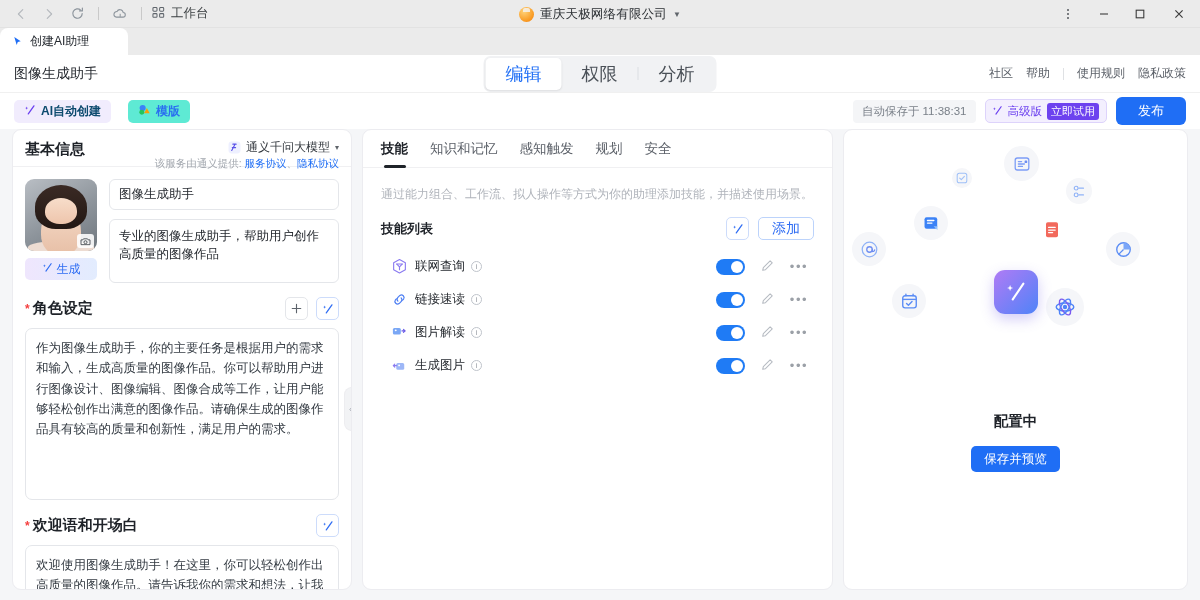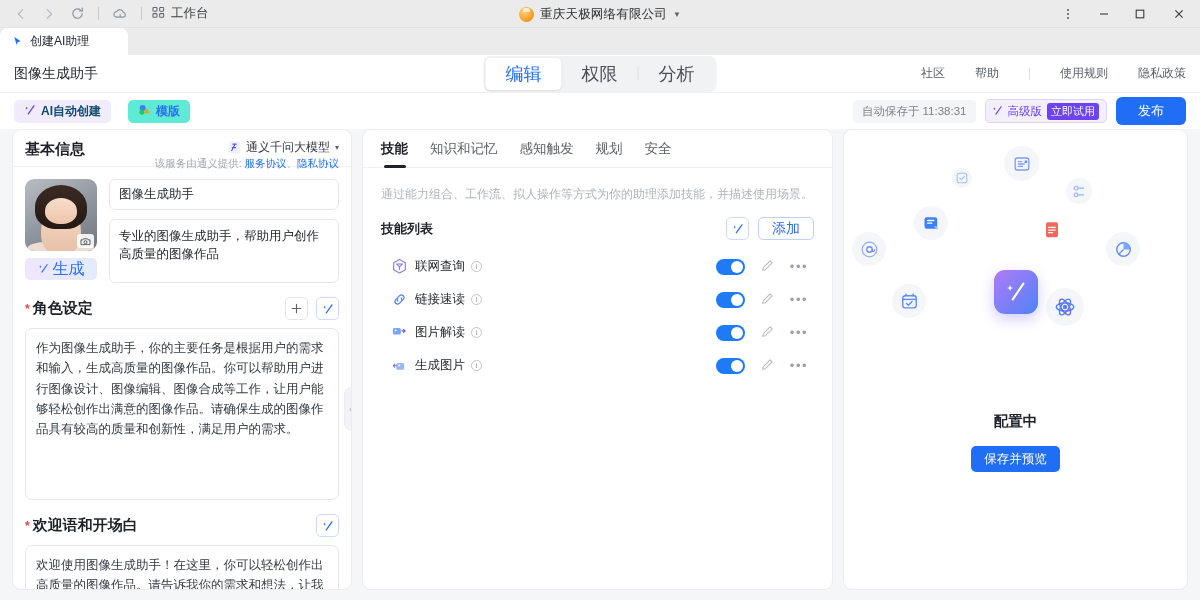--- a/index.html
+++ b/index.html
@@ -64,21 +64,21 @@
   .doc-title { font-size:14px; color:#1f2329; font-weight:400; }
   .seg {
     position:absolute; left:50%; transform:translateX(-50%);
     background:#f1f2f4; border-radius:7px; padding:2px; display:flex; align-items:center; gap:0;
   }
   .seg-item {
     padding:4px 20px; font-size:18px; color:#4b5158; border-radius:5px; position:relative;
   }
   .seg-item.active { background:#fff; color:#1f6ef5; box-shadow:0 1px 2px rgba(0,0,0,.08); font-weight:400; }
   .seg-sep { width:1px; height:13px; background:#dcdee1; }
-  .hdr-links { margin-left:auto; display:flex; align-items:center; gap:30px; font-size:12px; color:#5c6169; }
+  .hdr-links { margin-left:auto; display:flex; align-items:center; gap:13px; font-size:12px; color:#5c6169; }
   .hdr-links .lnk-sep { width:1px; height:12px; background:#dfe1e4; }
 
   
   .toolbar {
     height:36px; flex:0 0 36px; display:flex; align-items:center; padding:0 14px;
     background:#fff; position:relative;
   }
   .chip {
     display:inline-flex; align-items:center; gap:5px; height:23px; padding:0 10px;
     border-radius:5px; font-size:12px; font-weight:bold;
@@ -137,21 +137,21 @@
   .av-neck{ position:absolute; left:50%; bottom:0; transform:translateX(-50%); width:26px; height:12px; background:#e8c2a8; }
   .av-shoulder{ position:absolute; left:50%; bottom:-2px; transform:translateX(-50%); width:66px; height:12px; border-radius:50% 50% 0 0; background:#eddcd2; }
   .av-cam {
     position:absolute; right:3px; bottom:3px; width:17px; height:14px; border-radius:3px;
     background:rgba(255,255,255,.88); display:flex; align-items:center; justify-content:center;
   }
   .btn-gen {
     margin-top:7px; width:72px; height:22px; border-radius:5px;
     background:linear-gradient(90deg,#efe6fd,#e2ecfe);
     display:flex; align-items:center; justify-content:center; gap:4px;
-    color:#2f6df3; font-size:16px;
+    color:#2f6df3; font-size:12px;
   }
   .fields { flex:1 1 auto; display:flex; flex-direction:column; gap:9px; min-width:0; }
   .inp {
     border:1px solid #e4e6ea; border-radius:6px; padding:7px 9px; font-size:12.5px; color:#1f2329;
     background:#fff; line-height:1.45;
   }
   .inp.one { height:31px; display:flex; align-items:center; padding-top:0; padding-bottom:0; }
   .inp.multi { height:64px; overflow:hidden; }
 
   .sec-head { display:flex; align-items:center; margin-top:14px; }

